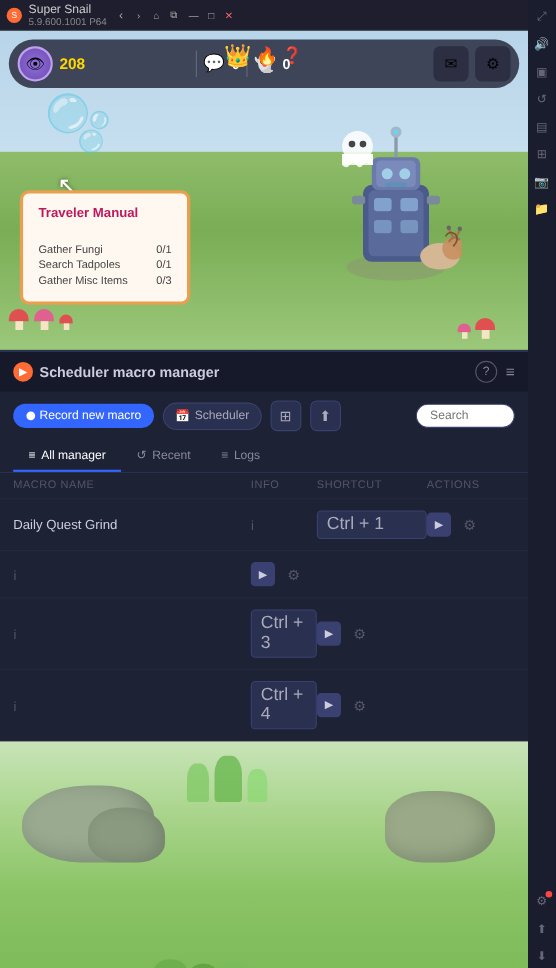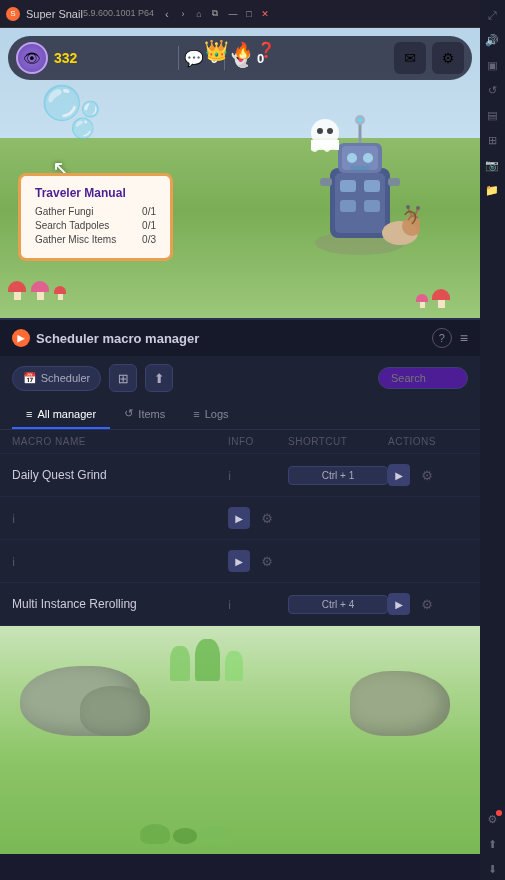--- a/index.html
+++ b/index.html
@@ -78,22 +78,22 @@
       left: 18px;
       background: #fff8f0;
       border: 3px solid #e8a050;
       border-radius: 8px;
       padding: 10px 14px;
       min-width: 155px;
     }
     .dialog-title {
       font-size: 12px;
       font-weight: bold;
-      color: #4c1d95;
-      margin-bottom: 6px;
+      color: #be185d;
+      margin-bottom: 22px;
     }
     .dialog-item {
       display: flex;
       justify-content: space-between;
       font-size: 10px;
       color: #444;
       margin-bottom: 3px;
       gap: 20px;
     }
 
@@ -229,21 +229,21 @@
       color: #aab;
       border: 1px solid #3a4070;
       border-radius: 6px;
       width: 28px; height: 28px;
       display: flex; align-items: center; justify-content: center;
       font-size: 13px;
       cursor: pointer;
     }
     .search-box {
       margin-left: auto;
-      background: #4c1d95;
+      background: #ffffff;
       border: 1px solid #3a4070;
       border-radius: 14px;
       padding: 4px 12px;
       color: #889;
       font-size: 11px;
       width: 90px;
       outline: none;
     }
 
     
@@ -292,23 +292,23 @@
     .info-icon {
       color: #556;
       font-size: 12px;
       cursor: pointer;
     }
     .shortcut-badge {
       background: #2a3050;
       border: 1px solid #3a4070;
       border-radius: 4px;
       padding: 3px 8px;
-      font-size: 10px;
+      font-size: 16px;
       color: #aab;
-      text-align: center;
+      text-align: left;
     }
     .action-btns {
       display: flex;
       gap: 6px;
       align-items: center;
     }
     .play-btn {
       width: 22px; height: 22px;
       background: #3a4070;
       border-radius: 4px;
@@ -402,21 +402,21 @@
 <body>
 
 <div class="main-wrapper">
 
   <div class="content-area">
 
     <div class="title-bar">
       <div class="title-bar-icon">
         <span>S</span>
       </div>
-      <div style="display:flex;">
+      <div style="display:flex;flex-direction:column;">
         <span class="title-bar-text">Super Snail</span>
         <span class="title-bar-subtitle">5.9.600.1001 P64</span>
       </div>
       <div class="title-bar-controls">
         <div class="tb-btn tb-back">‹</div>
         <div class="tb-btn">›</div>
         <div class="tb-btn">⌂</div>
         <div class="tb-btn">⧉</div>
         <div style="flex:1"></div>
         <div class="tb-btn">—</div>
@@ -426,21 +426,21 @@
     </div>
 
     <div class="game-area">
 
       <div class="sky-bg"></div>
 
       <div class="ground-bg"></div>
 
       <div class="hud-bar">
         <div class="hud-eye-icon">👁</div>
-        <div class="hud-coins">332</div>
+        <div class="hud-coins">208</div>
         <div class="hud-separator"></div>
         <span class="hud-chat-icon">💬</span>
         <span class="hud-count">0</span>
         <div class="hud-separator"></div>
         <span style="font-size:16px;">👻</span>
         <span class="hud-count">0</span>
         <div style="flex:1"></div>
         <div class="hud-action-btn">✉</div>
         <div class="hud-action-btn">⚙</div>
       </div>
@@ -556,37 +556,41 @@
           <div class="panel-title-icon">▶</div>
           <span>Scheduler macro manager</span>
         </div>
         <div class="panel-header-actions">
           <div class="panel-help-btn">?</div>
           <div class="panel-menu-btn">≡</div>
         </div>
       </div>
 
       <div class="toolbar-row">
+        <button class="btn-record">
+          <div class="btn-record-dot"></div>
+          <span>Record new macro</span>
+        </button>
         <button class="btn-scheduler">
           <span>📅</span>
           <span>Scheduler</span>
         </button>
         <div class="btn-icon">⊞</div>
         <div class="btn-icon">⬆</div>
         <input type="text" class="search-box" placeholder="Search" style="">
       </div>
 
       <div class="tabs-row">
         <div class="tab active">
           <span>≡</span>
           <span>All manager</span>
         </div>
         <div class="tab">
           <span>↺</span>
-          <span>Items</span>
+          <span>Recent</span>
         </div>
         <div class="tab">
           <span>≡</span>
           <span>Logs</span>
         </div>
       </div>
 
       <div class="table-header">
         <span>MACRO NAME</span>
         <span>INFO</span>
@@ -607,28 +611,28 @@
       <div class="table-row">
         <span class="info-icon">ℹ</span>
         <div class="action-btns">
           <div class="play-btn">▶</div>
           <div class="settings-btn">⚙</div>
         </div>
       </div>
 
       <div class="table-row">
         <span class="info-icon">ℹ</span>
+        <span class="shortcut-badge">Ctrl + 3</span>
         <div class="action-btns">
           <div class="play-btn">▶</div>
           <div class="settings-btn">⚙</div>
         </div>
       </div>
 
       <div class="table-row">
-        <span class="macro-name">Multi Instance Rerolling</span>
         <span class="info-icon">ℹ</span>
         <span class="shortcut-badge">Ctrl + 4</span>
         <div class="action-btns">
           <div class="play-btn">▶</div>
           <div class="settings-btn">⚙</div>
         </div>
       </div>
 
     </div>
 

